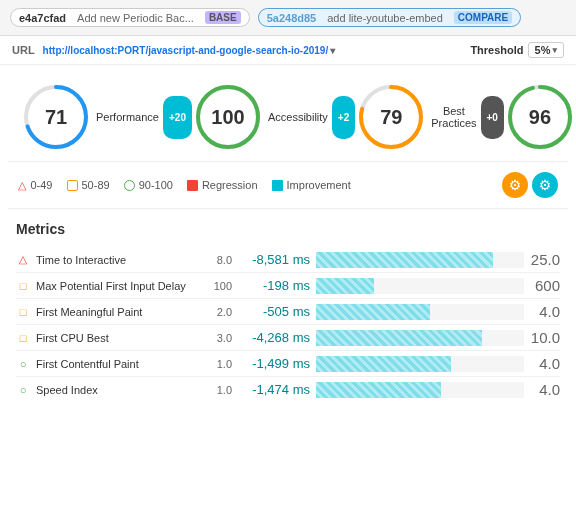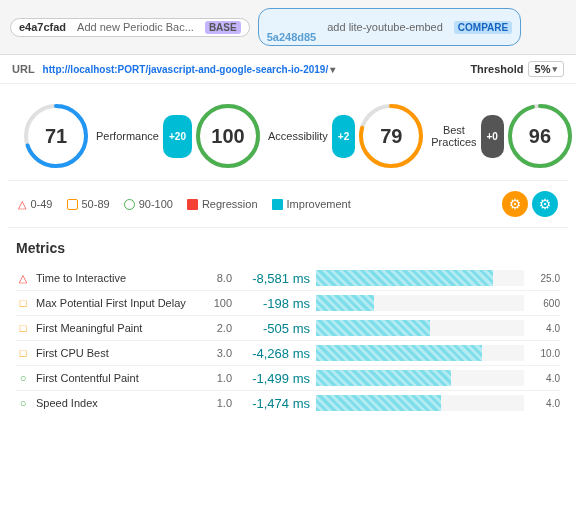--- a/index.html
+++ b/index.html
@@ -43,21 +43,21 @@
     }
     .badge-compare {
       font-size: 10px;
       font-weight: 700;
       color: #1565c0;
       background: #bbdefb;
       border-radius: 3px;
       padding: 1px 4px;
     }
     .commit-badge.compare { border-color: #5a9fd4; background: #e8f4fd; }
-    .commit-hash.compare { color: #5a9fd4; margin-top: 20px; }
+    .commit-hash.compare { color: #5a9fd4; }
 
     
     .url-bar {
       display: flex;
       align-items: center;
       padding: 6px 12px;
       gap: 8px;
       border-bottom: 1px solid #eee;
       font-weight: bold;
     }
@@ -244,21 +244,21 @@
       height: 100%;
       background: #80deea;
       background-image: repeating-linear-gradient(
         45deg,
         transparent,
         transparent 3px,
         rgba(255,255,255,0.4) 3px,
         rgba(255,255,255,0.4) 6px
       );
     }
-    .metric-max { font-size: 10px; color: #666; width: 30px; text-align: right; flex-shrink: 0; }
+    .metric-max { font-size: 15px; color: #666; width: 30px; text-align: right; flex-shrink: 0; }
 
     .icon-triangle { color: #f44336; }
     .icon-square-orange { color: #ff9800; }
     .icon-circle-green { color: #4caf50; }
   </style>
 </head>
 <body>
 
 <div class="top-bar">
   <div class="commit-badge">

